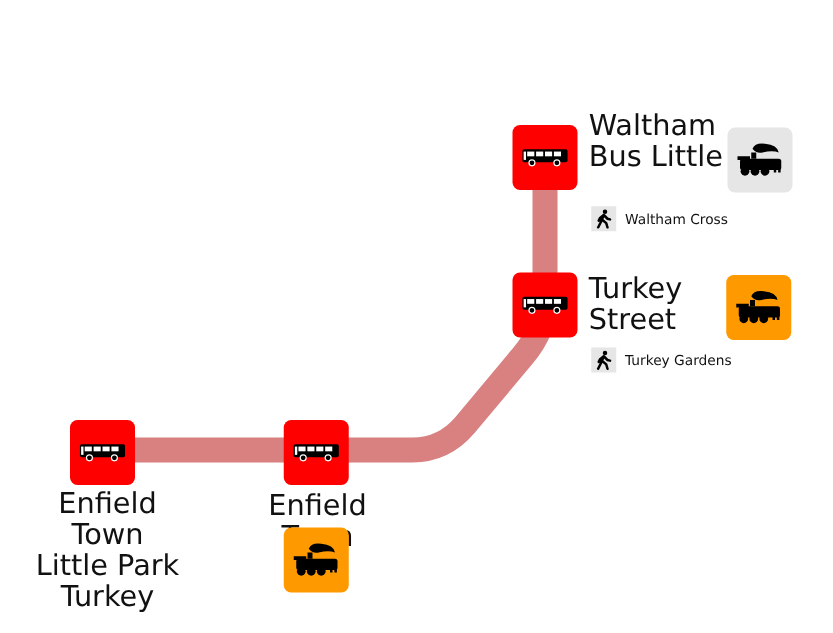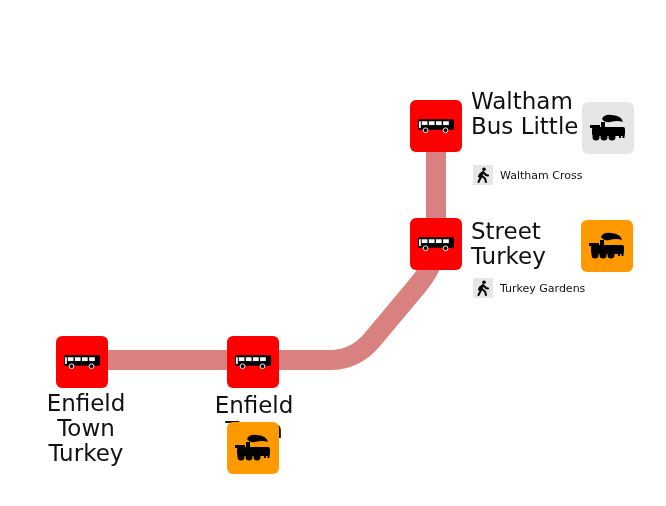--- a/index.html
+++ b/index.html
@@ -74,22 +74,22 @@
     </span>
   <span>Waltham Cross</span>
 </div>
 
 <div class="stop" style="left:410px;top:218px">
   <svg width="38" height="16">
       <use href="#bus"></use>
     </svg>
 </div>
 <div class="label" style="left:471px;top:219px">
+  <div>Turkey</div>
   <div>Street</div>
-  <div>Turkey</div>
 </div>
 <div class="rail" style="left:581px;top:220px;background:#ff9900">
   <svg width="40" height="30">
       <use href="#train"></use>
     </svg>
 </div>
 <div class="walk" style="left:473px;top:278px">
   <span class="ico">
       <svg width="16" height="16">
         <use href="#walker"></use>
@@ -112,14 +112,15 @@
     </svg>
 </div>
 
 <div class="stop" style="left:56px;top:336px">
   <svg width="38" height="16">
       <use href="#bus"></use>
     </svg>
 </div>
 <div class="label" style="left:22px;top:391px;width:128px;text-align:center">
   <div>Enfield Town</div>
+  <div>Little Park</div>
   <div>Turkey</div>
 </div>
 
 </body></html>

